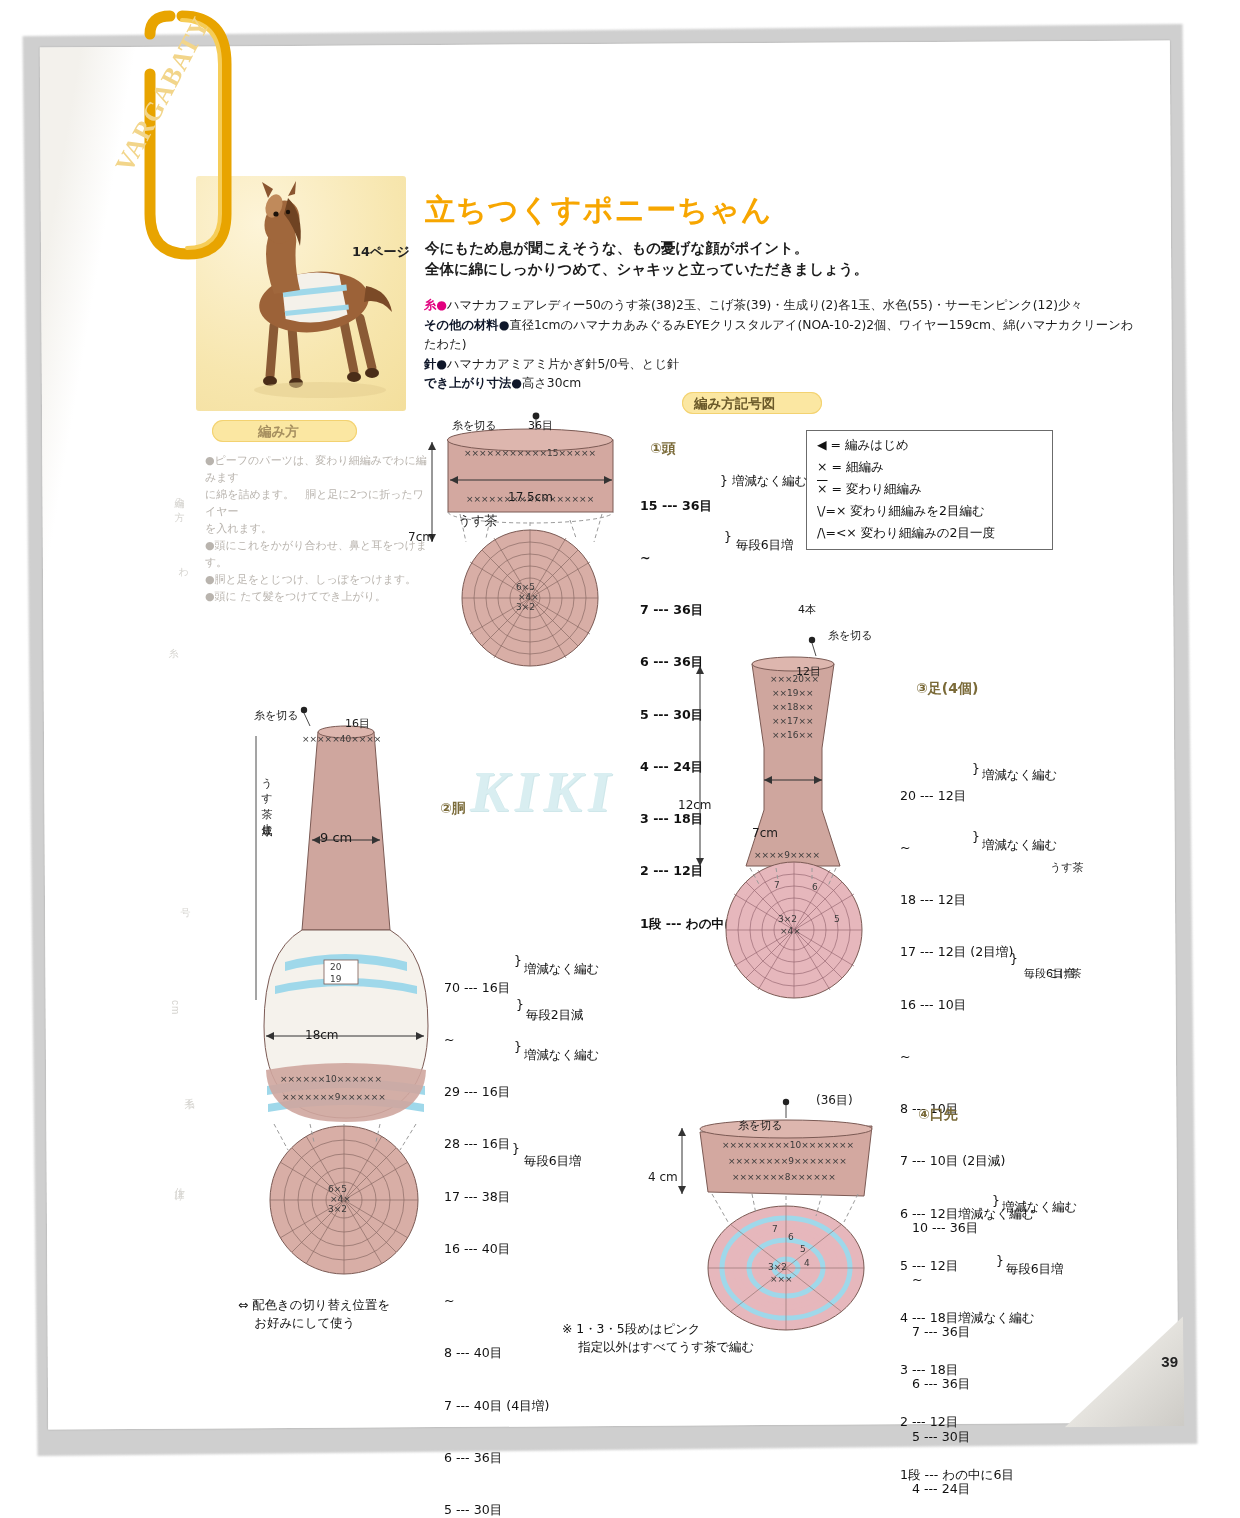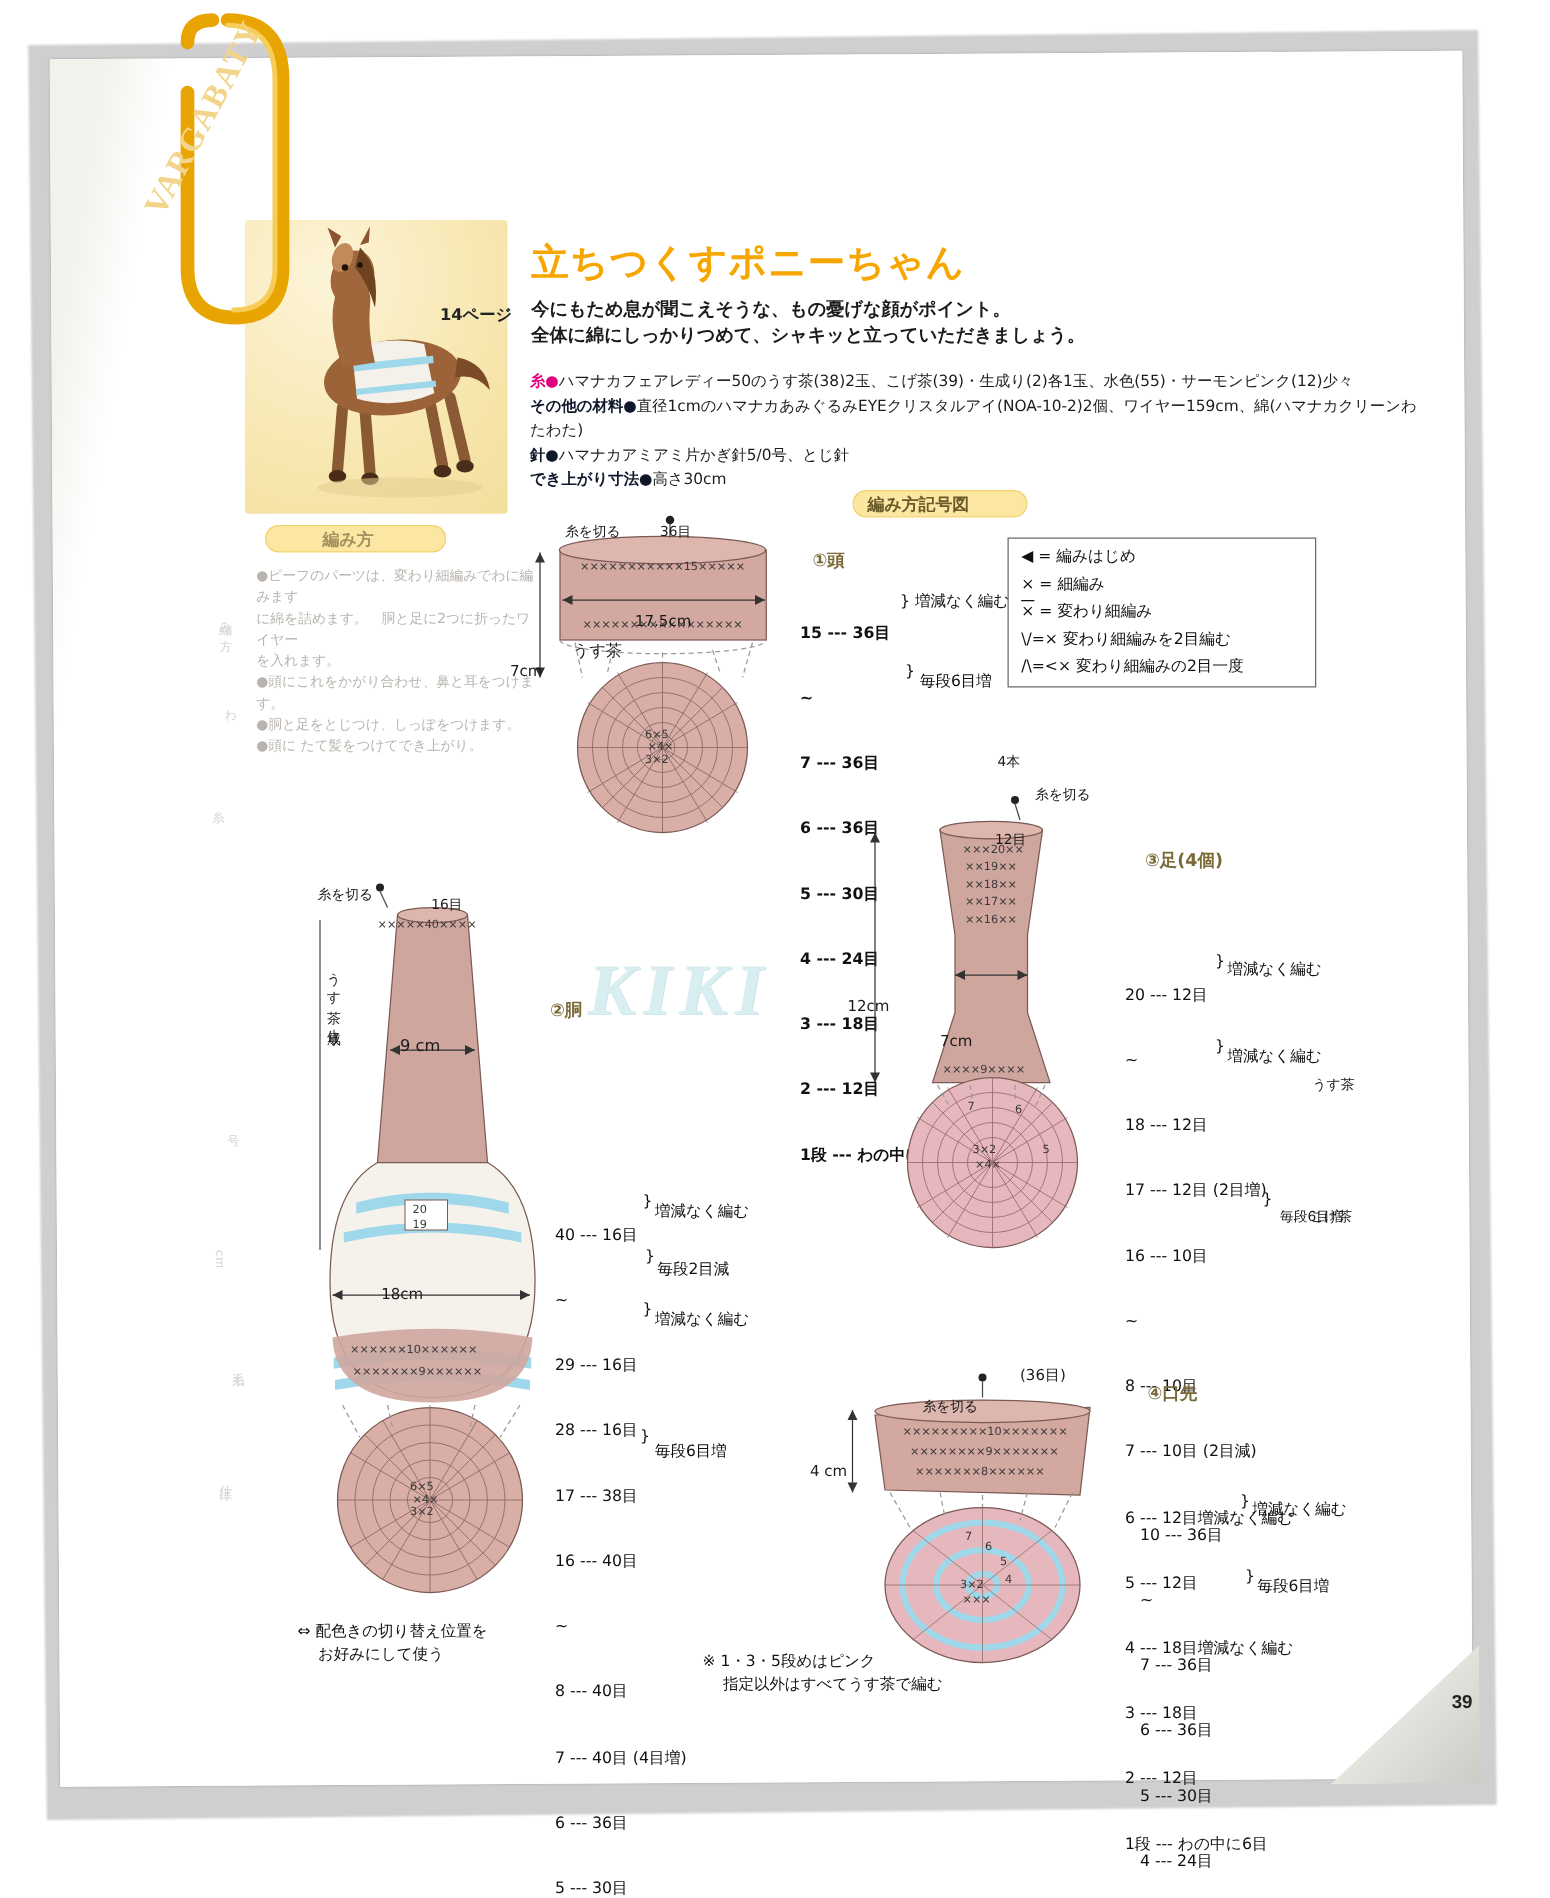--- a/index.html
+++ b/index.html
@@ -385,21 +385,21 @@
   <path d="M64 13 L70 26" class="solid"></path>
 </svg>
 <div class="t hand" style="left:254px;top:708px;">糸を切る</div>
 <div class="t hand" style="left:318px;top:716px;margin-left:27px;">16目</div>
 <div class="t hand" style="left:320px;top:830px;font-size:13px;">9 cm</div>
 <div class="t hand" style="left:305px;top:1028px;font-size:12px;">18cm</div>
 <div class="t hand" style="left:258px;top:770px;font-size:11px;writing-mode:vertical-rl;letter-spacing:2px;">うす茶　生成り</div>
 <div class="t banner-txt jp" style="left:440px;top:800px;font-size:14px;color:#7a6a38;">②胴</div>
 
 <div class="rows" style="left:444px;top:944px;">
-  <div>40 --- 16目</div>
+  <div>70 --- 16目</div>
   <div>~</div>
   <div>29 --- 16目</div>
   <div>28 --- 16目</div>
   <div>17 --- 38目</div>
   <div>16 --- 40目</div>
   <div>~</div>
   <div>8 --- 40目</div>
   <div>7 --- 40目 (4目増)</div>
   <div>6 --- 36目</div>
   <div>5 --- 30目</div>

